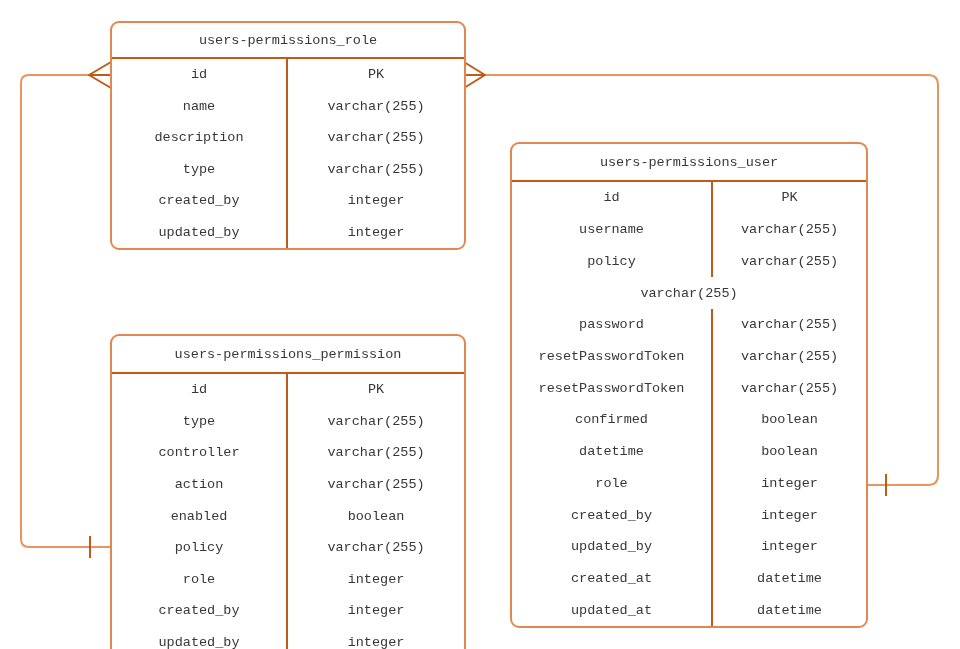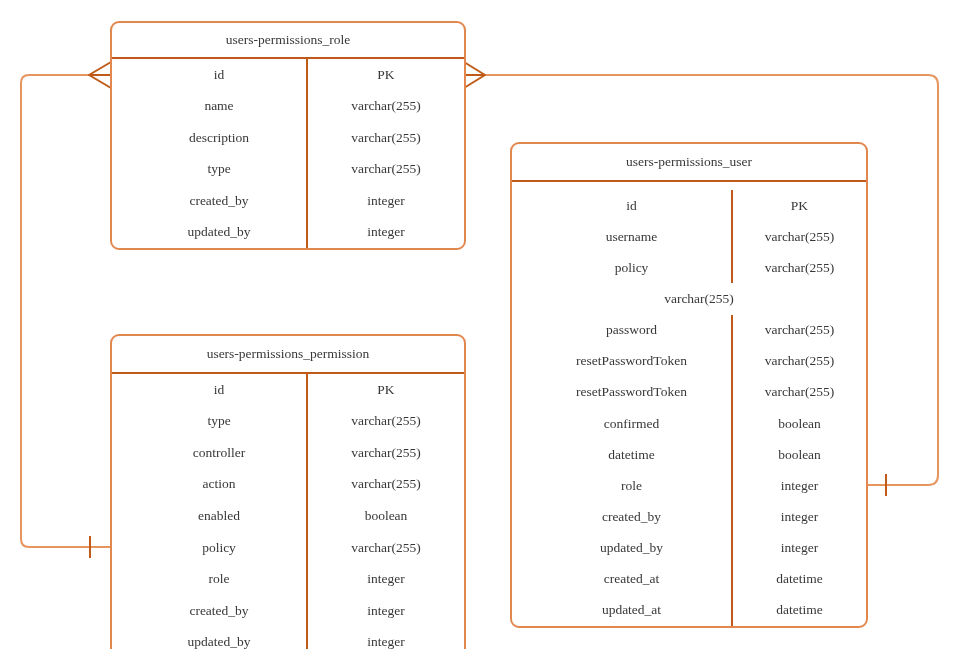--- a/index.html
+++ b/index.html
@@ -5,21 +5,21 @@
   html, body {
     margin: 0;
     padding: 0;
     background: #ffffff;
   }
   .canvas {
     position: relative;
     width: 960px;
     height: 649px;
     background: #ffffff;
-    font-family: Liberation Serif, serif;
+    font-family: Liberation Mono, monospace;
     color: #383838;
     overflow: hidden;
   }
   .connectors {
     position: absolute;
     left: 0;
     top: 0;
     width: 960px;
     height: 649px;
   }
@@ -55,21 +55,20 @@
   }
   .er-table .t-body {
     flex: 1 1 auto;
     display: flex;
     flex-direction: column;
   }
   .er-table .t-row {
     flex: 1 1 0;
     display: flex;
     min-height: 0;
-    padding-left: 20px;
   }
   .er-table .cell {
     box-sizing: border-box;
     display: flex;
     align-items: center;
     justify-content: center;
     font-size: 13.5px;
     white-space: nowrap;
     overflow: hidden;
   }
@@ -78,21 +77,21 @@
   #table-role       { left: 110px; top: 21px;  width: 356px; height: 229px; }
   #table-role .t-header { height: 36px; }
   #table-role .cell.field { width: 176px; }
   #table-role .cell.type  { flex: 1; }
 
   #table-permission { left: 110px; top: 302px; width: 356px; height: 326px; margin-top: 32px; }
   #table-permission .t-header { height: 38px; }
   #table-permission .cell.field { width: 176px; }
   #table-permission .cell.type  { flex: 1; }
 
-  #table-user       { left: 510px; top: 142px; width: 358px; height: 486px; gap: 8px; }
+  #table-user       { left: 510px; top: 142px; width: 358px; height: 486px; }
   #table-user .t-header { height: 38px; }
   #table-user .cell.field { width: 201px; }
   #table-user .cell.type  { flex: 1; }
 </style>
 </head>
 <body>
 
 <div class="canvas">
 
   <svg class="connectors" viewBox="0 0 960 649" xmlns="http://www.w3.org/2000/svg">

